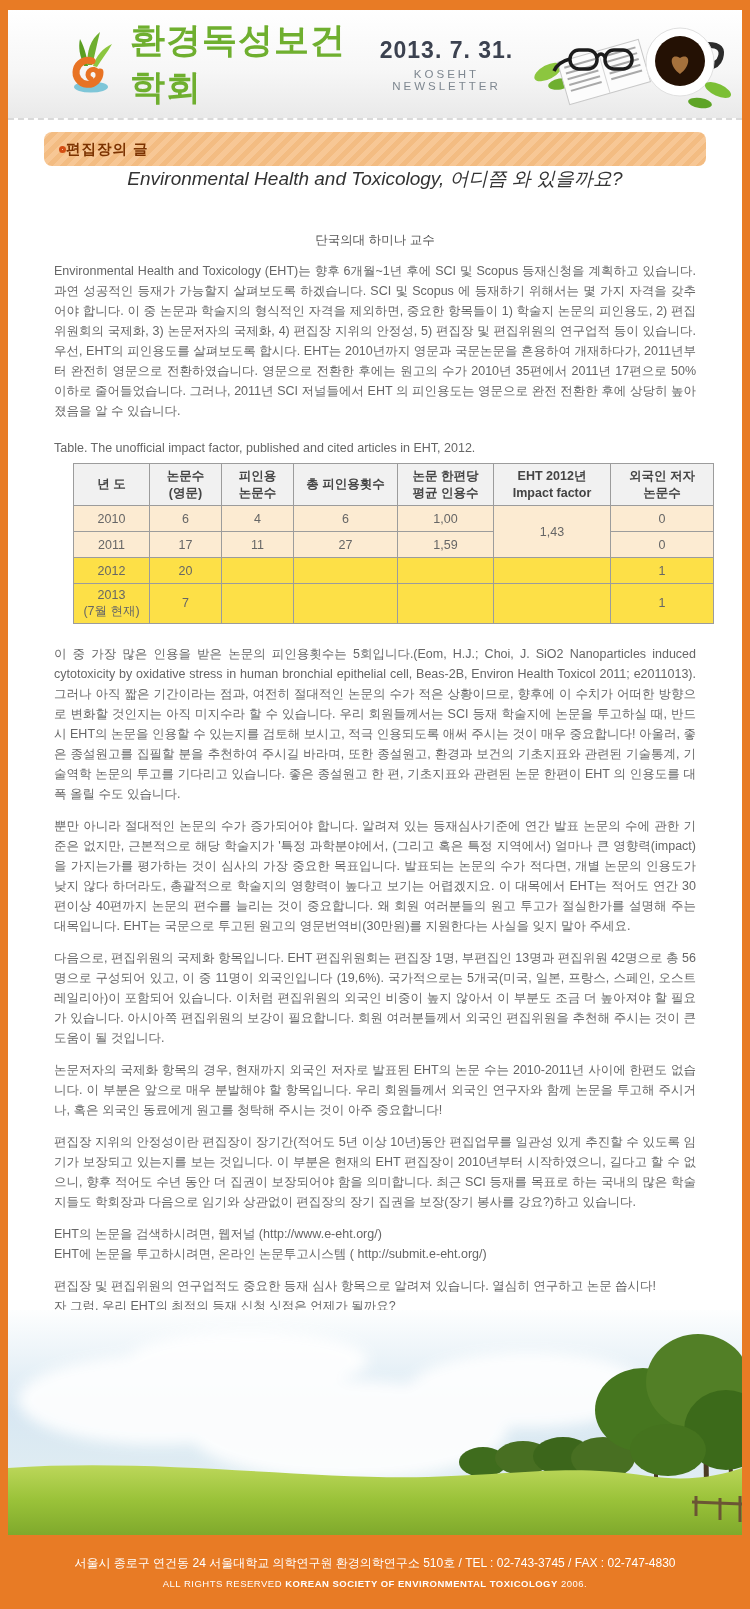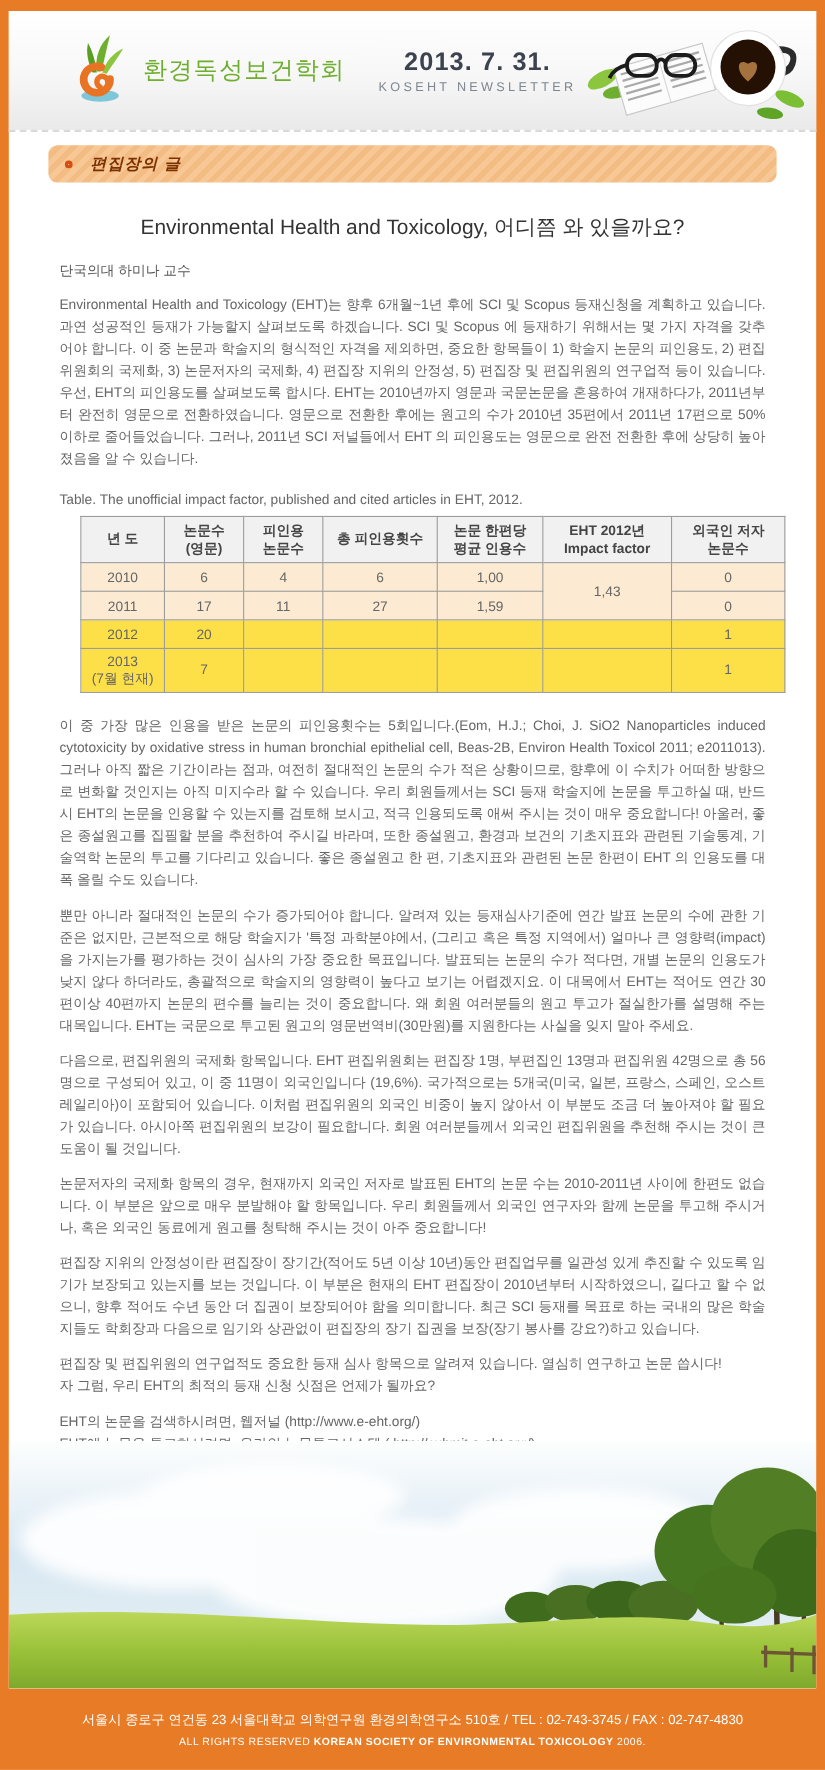--- a/index.html
+++ b/index.html
@@ -16,50 +16,50 @@
 
   
   .header {
     position:relative; height:110px; flex:0 0 110px;
     background:linear-gradient(180deg,#FFFFFF 0%,#F7F7F7 55%,#E9E9E9 100%);
     border-bottom:2px dashed #D9D9D9;
     display:flex; align-items:center; padding-left:56px;
   }
   .logo-group { display:flex; align-items:center; gap:8px; }
   .logo-text .kr {
-    font-size:22px; font-weight:normal; color:#6FAF2F; letter-spacing:1px;
+    font-size:35px; font-weight:bold; color:#6FAF2F; letter-spacing:1px;
   }
   .logo-text .en {
     font-size:10.5px; font-weight:bold; color:#4B4B4B; line-height:1.25; margin-top:3px;
     white-space:pre-line;
   }
   .date-block { margin-left:auto; margin-right:218px; text-align:center; }
   .date-block .date { font-size:23px; font-weight:bold; color:#3C4250; letter-spacing:1px; }
   .date-block .nl   { font-size:11.5px; color:#7E8790; letter-spacing:3px; margin-top:4px; }
   .coffee { position:absolute; right:0; top:4px; width:210px; height:100px; }
 
   
   .banner {
     flex:0 0 34px; height:34px; margin:12px 36px 0; border-radius:8px;
     background:repeating-linear-gradient(135deg,#F7C795 0 5px,#F3BC82 5px 10px);
-    display:flex; align-items:center; padding-left:15px; gap:16px;font-style:italic;
+    display:flex; align-items:center; padding-left:15px; gap:0;
   }
   .bullet {
     width:7px; height:7px; border:3px solid #D44D12; border-radius:50%;
     background:#FFF3E5; flex:0 0 auto;
   }
   .banner-title { font-size:14.5px; font-weight:bold; color:#7B3200; letter-spacing:1px; }
 
   
   .article { flex:1 1 auto; overflow:hidden; padding:0 46px; color:#666; }
   .title {
-    margin-top:28px; text-align:center; font-size:19px; font-weight:normal;
-    color:#333; letter-spacing:0;
-  }
-  .author { margin:18px 0 12px; text-align:left; font-size:12.5px; color:#555; }
+    text-align:center; font-size:19px; font-weight:normal;
+    color:#333; letter-spacing:0;font-style:italic;
+  }
+  .author { margin:40px 0 12px; text-align:center; font-size:12.5px; color:#555; }
   .article p.body {
     font-size:12.5px; line-height:20px; text-align:justify;
     margin:0 0 12px; color:#666;
   }
   .preline { white-space:pre-line; }
 
   .tbl-caption { font-size:12.5px; color:#666; margin:20px 0 8px; }
   table.ift {
     border-collapse:collapse; table-layout:fixed; width:640px; margin-left:19px;
     font-size:12.5px; color:#666;
@@ -230,24 +230,24 @@
           <td>1</td>
         </tr>
       </tbody>
     </table>
 
     <p class="body after-table">이 중 가장 많은 인용을 받은 논문의 피인용횟수는 5회입니다.(Eom, H.J.; Choi, J. SiO2 Nanoparticles induced cytotoxicity by oxidative stress in human bronchial epithelial cell, Beas-2B, Environ Health Toxicol 2011; e2011013). 그러나 아직 짧은 기간이라는 점과, 여전히 절대적인 논문의 수가 적은 상황이므로, 향후에 이 수치가 어떠한 방향으로 변화할 것인지는 아직 미지수라 할 수 있습니다. 우리 회원들께서는 SCI 등재 학술지에 논문을 투고하실 때, 반드시 EHT의 논문을 인용할 수 있는지를 검토해 보시고, 적극 인용되도록 애써 주시는 것이 매우 중요합니다! 아울러, 좋은 종설원고를 집필할 분을 추천하여 주시길 바라며, 또한 종설원고, 환경과 보건의 기초지표와 관련된 기술통계, 기술역학 논문의 투고를 기다리고 있습니다. 좋은 종설원고 한 편, 기초지표와 관련된 논문 한편이 EHT 의 인용도를 대폭 올릴 수도 있습니다.</p>
     <p class="body">뿐만 아니라 절대적인 논문의 수가 증가되어야 합니다. 알려져 있는 등재심사기준에 연간 발표 논문의 수에 관한 기준은 없지만, 근본적으로 해당 학술지가 '특정  과학분야에서, (그리고 혹은 특정 지역에서) 얼마나 큰 영향력(impact)을 가지는가를 평가하는 것이 심사의 가장 중요한 목표입니다. 발표되는 논문의 수가 적다면, 개별 논문의 인용도가 낮지 않다 하더라도, 총괄적으로 학술지의 영향력이 높다고 보기는 어렵겠지요. 이 대목에서 EHT는 적어도 연간 30편이상 40편까지 논문의 편수를 늘리는 것이 중요합니다. 왜 회원 여러분들의 원고 투고가 절실한가를 설명해 주는 대목입니다. EHT는 국문으로 투고된 원고의 영문번역비(30만원)를 지원한다는 사실을 잊지 말아 주세요.</p>
     <p class="body">다음으로, 편집위원의 국제화 항목입니다. EHT 편집위원회는 편집장 1명, 부편집인 13명과 편집위원 42명으로 총 56명으로 구성되어 있고, 이 중 11명이 외국인입니다 (19,6%). 국가적으로는 5개국(미국, 일본, 프랑스, 스페인, 오스트레일리아)이 포함되어 있습니다. 이처럼 편집위원의 외국인 비중이 높지 않아서 이 부분도 조금 더 높아져야 할 필요가 있습니다. 아시아쪽 편집위원의 보강이 필요합니다. 회원 여러분들께서 외국인 편집위원을 추천해 주시는 것이 큰 도움이 될 것입니다.</p>
     <p class="body">논문저자의 국제화 항목의 경우, 현재까지 외국인 저자로 발표된 EHT의 논문 수는 2010-2011년 사이에 한편도 없습니다. 이 부분은 앞으로 매우 분발해야 할 항목입니다. 우리 회원들께서 외국인 연구자와 함께 논문을 투고해 주시거나, 혹은 외국인 동료에게 원고를 청탁해 주시는 것이 아주 중요합니다!</p>
     <p class="body">편집장 지위의 안정성이란 편집장이 장기간(적어도 5년 이상 10년)동안 편집업무를 일관성 있게 추진할 수 있도록 임기가 보장되고 있는지를 보는 것입니다. 이 부분은 현재의 EHT 편집장이 2010년부터 시작하였으니, 길다고 할 수 없으니, 향후 적어도 수년 동안 더 집권이 보장되어야 함을 의미합니다. 최근 SCI 등재를 목표로 하는 국내의 많은 학술지들도 학회장과 다음으로 임기와 상관없이 편집장의 장기 집권을 보장(장기 봉사를 강요?)하고 있습니다.</p>
+    <p class="body"><span>EHT의 논문을 검색하시려면, 웹저널 (</span><span class="url">http://www.e-eht.org/</span><span>)</span><br><span>EHT에 논문을 투고하시려면, 온라인 논문투고시스템 ( </span><span class="url">http://submit.e-eht.org/</span><span>)</span><br></p>
+
     <p class="body preline">편집장 및 편집위원의 연구업적도 중요한 등재 심사 항목으로 알려져 있습니다. 열심히 연구하고 논문 씁시다!
 자 그럼, 우리 EHT의 최적의 등재 신청 싯점은 언제가 될까요?</p>
-
-    <p class="body"><span>EHT의 논문을 검색하시려면, 웹저널 (</span><span class="url">http://www.e-eht.org/</span><span>)</span><br><span>EHT에 논문을 투고하시려면, 온라인 논문투고시스템 ( </span><span class="url">http://submit.e-eht.org/</span><span>)</span><br></p>
   </div>
 
   <div class="photo">
     <svg viewBox="0 0 734 225" preserveAspectRatio="none">
       <defs>
         <linearGradient id="sky" x1="0" y1="0" x2="0" y2="1">
           <stop offset="0" stop-color="#FDFEFE"></stop>
           <stop offset="0.45" stop-color="#D7E7F2"></stop>
           <stop offset="1" stop-color="#E8F2F3"></stop>
         </linearGradient>
@@ -285,15 +285,15 @@
         <line x1="688" y1="186" x2="688" y2="206"></line>
         <line x1="712" y1="188" x2="712" y2="210"></line>
         <line x1="732" y1="186" x2="732" y2="212"></line>
         <line x1="684" y1="192" x2="734" y2="194"></line>
       </g>
     </svg>
   </div>
 </div>
 
 <div class="footer-bar">
-  <div class="addr">서울시 종로구 연건동 23  서울대학교 의학연구원 환경의학연구소 510호 / TEL : 02-743-3745 / FAX : 02-747-4830</div>
+  <div class="addr">서울시 종로구 연건동 24  서울대학교 의학연구원 환경의학연구소 510호 / TEL : 02-743-3745 / FAX : 02-747-4830</div>
   <div class="copy"><span>ALL RIGHTS RESERVED </span><b>KOREAN SOCIETY OF ENVIRONMENTAL TOXICOLOGY</b><span> 2006.</span></div>
 </div>
 
 </body></html>

